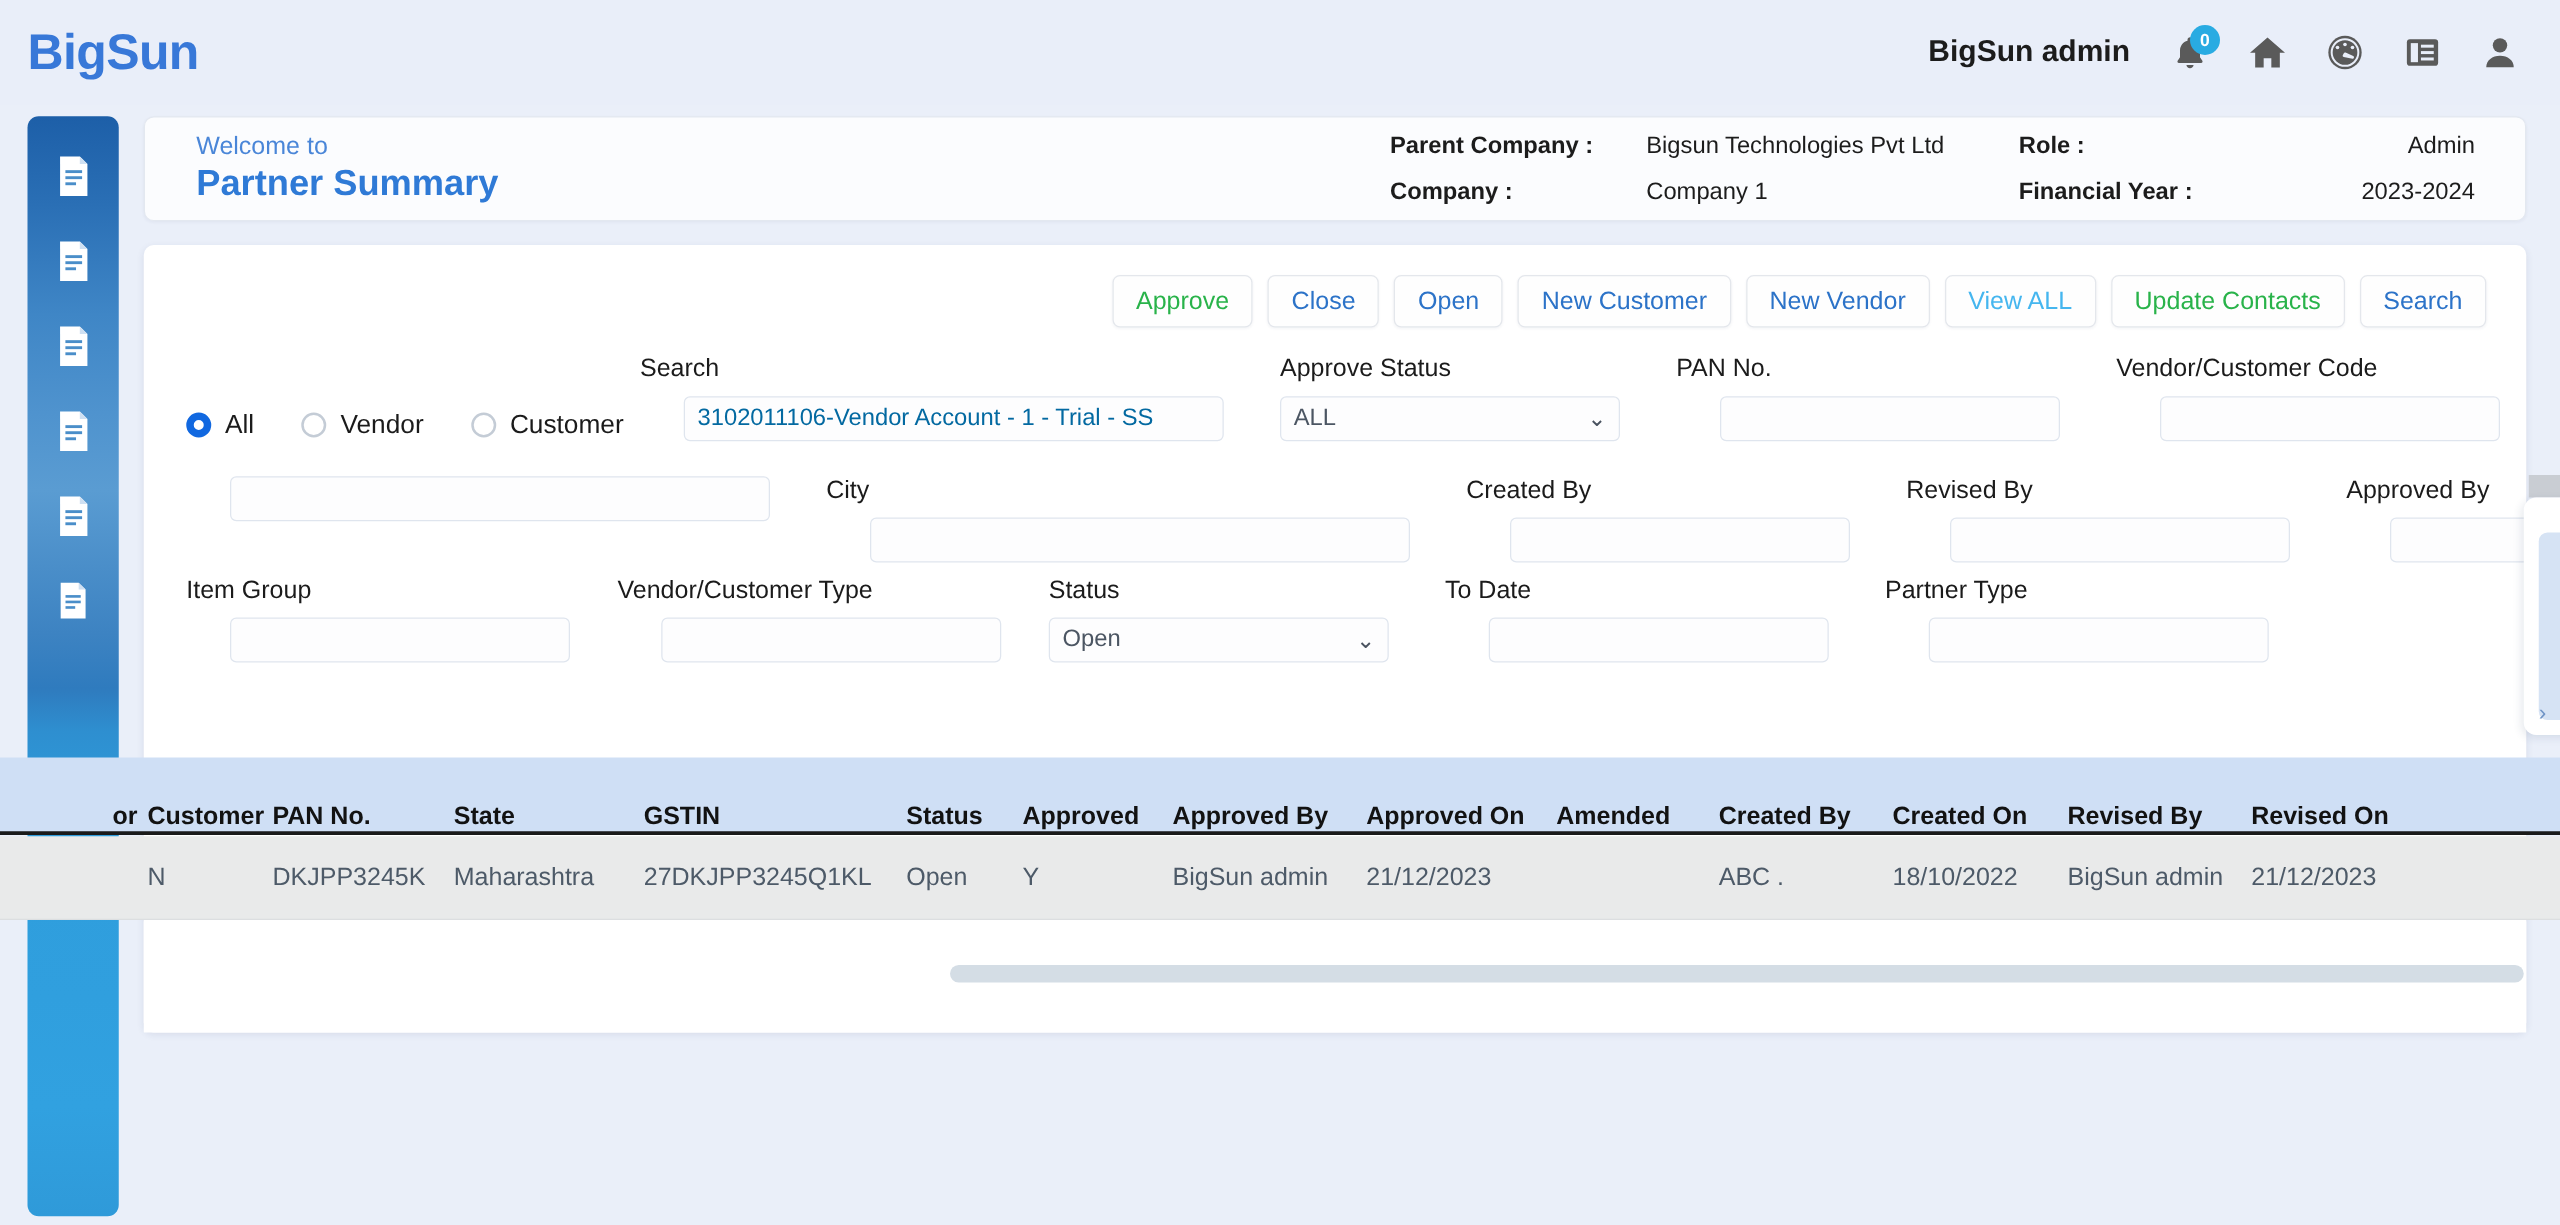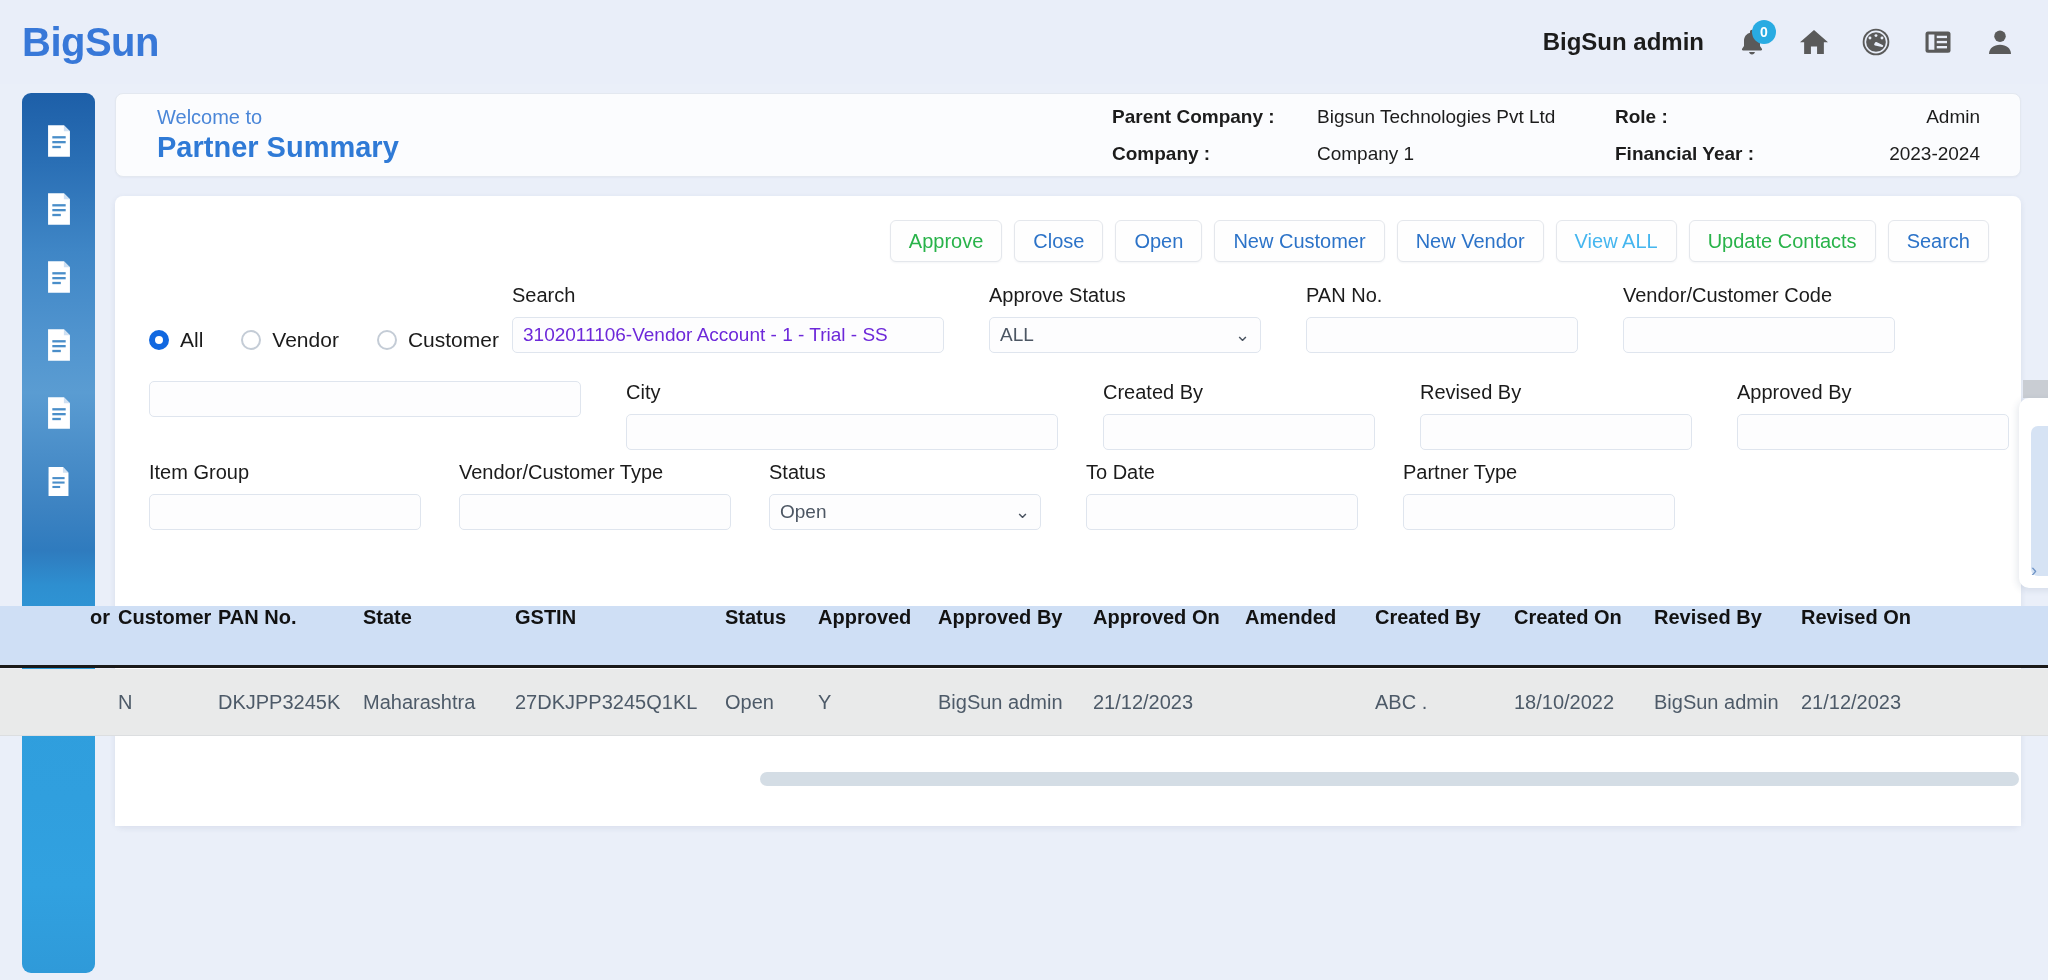--- a/index.html
+++ b/index.html
@@ -202,23 +202,24 @@
     height: 24px;
     white-space: nowrap;
   }
   .finput {
     height: 36px;
     border: 1px solid #dfe5ee;
     border-radius: 5px;
     background: #fdfdfe;
     font-size: 19px;
     font-family: "Liberation Sans", sans-serif;
-    color: #6d28d9;
+    color: #0369a1;
     padding: 0 10px;
     outline: none;
+    margin-left: 35px;
   }
   .fselect {
     height: 36px;
     border: 1px solid #dfe5ee;
     border-radius: 5px;
     background: #fdfdfe;
     font-size: 19px;
     color: #4c5663;
     padding: 0 10px;
     display: flex;
@@ -277,21 +278,21 @@
   .gap-a { margin-right: 45px; }
   .gap-b { margin-right: 45px; }
   .thead {
     position: absolute;
     top: 606px;
     left: 0px;
     width: 2048px;
     height: 62px;
     background: #cfdff5;
     display: flex;
-    align-items: flex-start;
+    align-items: flex-end;
     border-bottom: 3px solid #1a1a1a;
   }
   .trow {
     position: absolute;
     top: 669px;
     left: 0px;
     width: 2048px;
     height: 67px;
     background: #e9eaea;
     display: flex;

